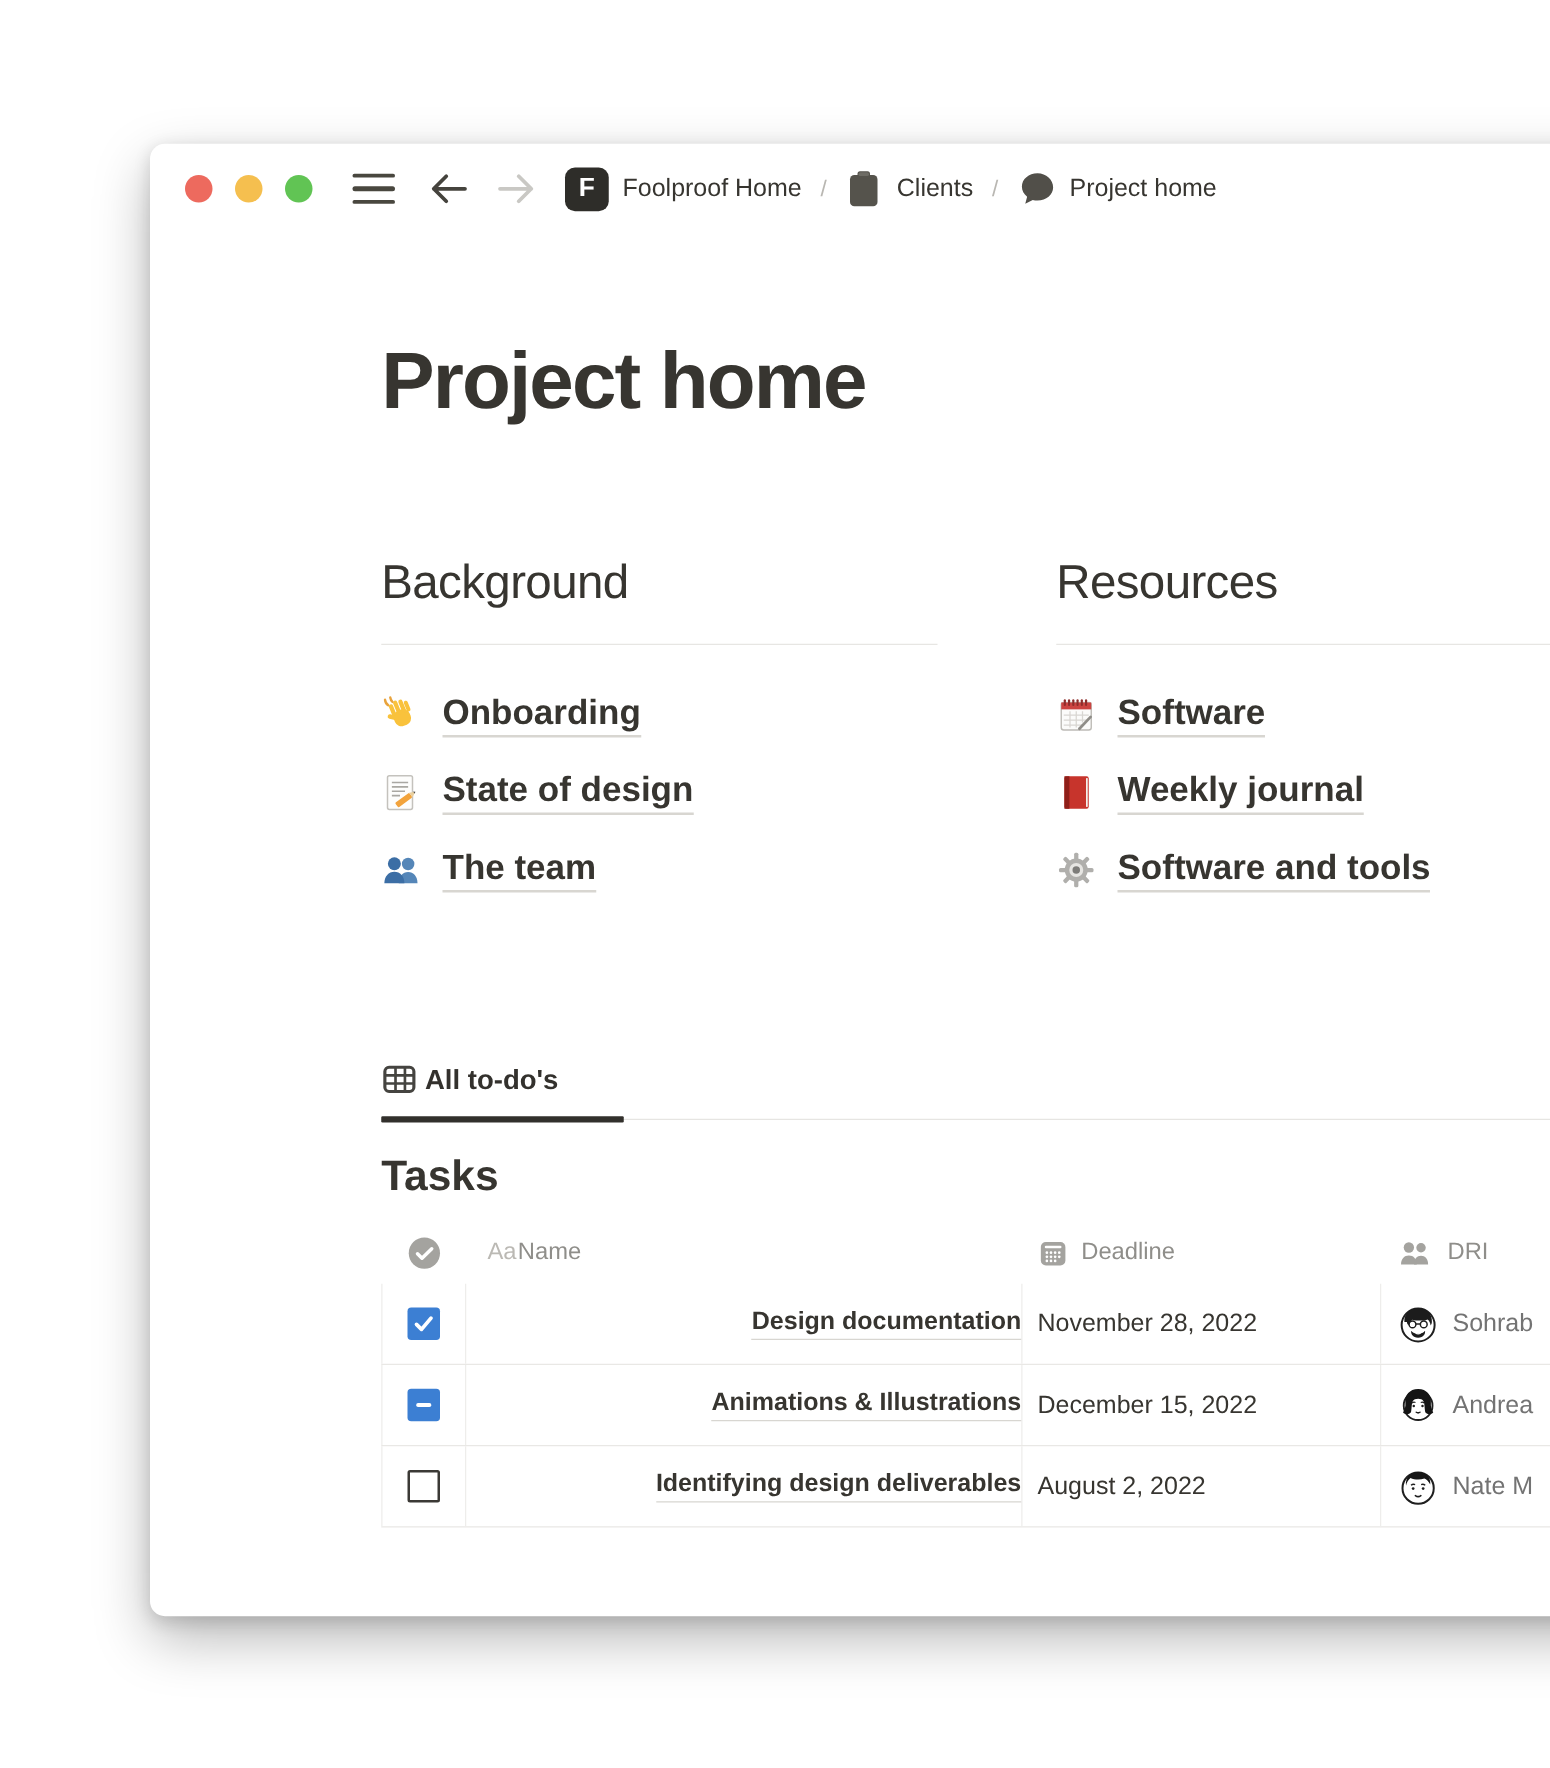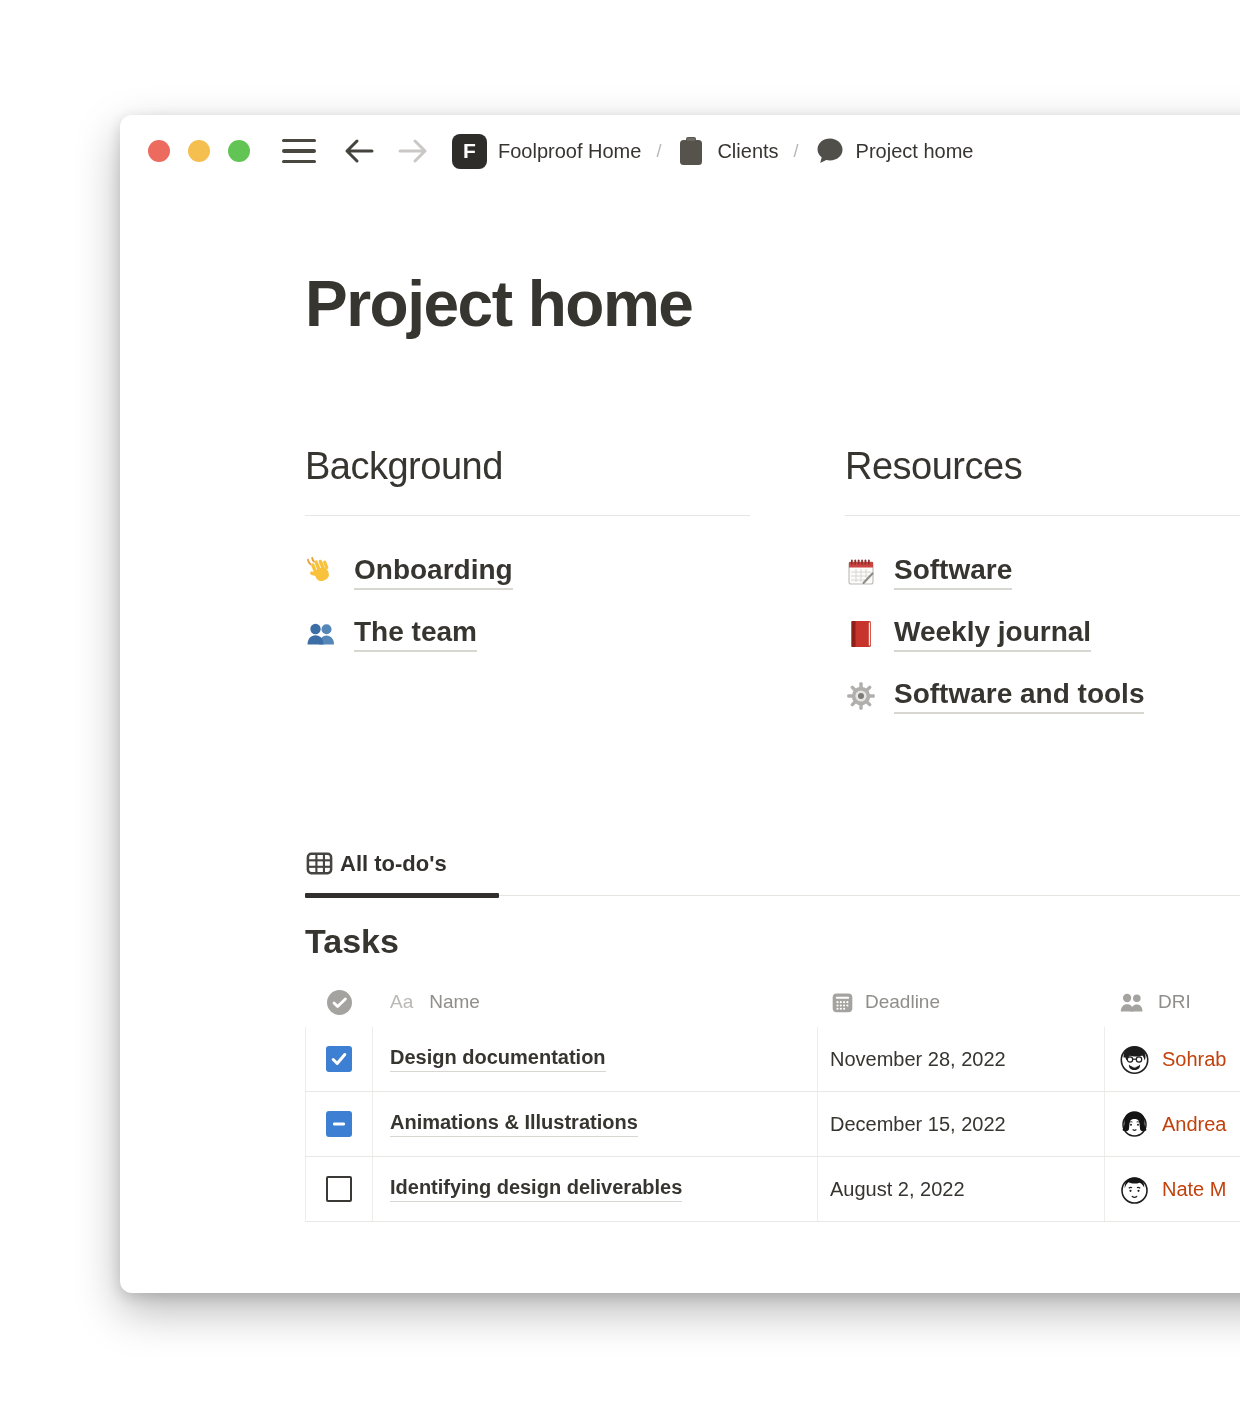--- a/index.html
+++ b/index.html
@@ -45,29 +45,29 @@
   .tab::after { content:""; position:absolute; left:0; right:0; bottom:-2.5px; height:4.5px; background:#32302c; border-radius:1px; }
 
   .db-title { margin-top:26px; font-size:34px; font-weight:700; }
   .table { margin-top:16px; }
   .trow { display:flex; align-items:center; }
   .thead { height:50px; color:#8f8e8a; font-size:19px; }
   .tbody-row { height:65px; border-bottom:1px solid #e9e8e5; font-size:20px; }
   .tbody-row:first-of-type { border-top:1px solid #e9e8e5; }
   .c-check { width:68px; flex:none; display:flex; align-items:center; justify-content:center; align-self:stretch; }
   .tbody-row .c-check { border-left:1px solid #eeedeb; border-right:1px solid #eeedeb; }
-  .c-name { width:445px; flex:none; padding-left:17px; display:flex; align-items:center; gap:16px; align-self:stretch; }
-  .tbody-row .c-name { border-right:1px solid #eeedeb; }
+  .c-name { width:445px; flex:none; padding-left:17px; display:flex; align-items:center; gap:1px; align-self:stretch; }
+  .tbody-row .c-name { border-right:1px solid #eeedeb;justify-content:flex-end; }
   .c-deadline { width:287px; flex:none; padding-left:12px; display:flex; align-items:center; gap:10px; align-self:stretch; }
   .tbody-row .c-deadline { border-right:1px solid #eeedeb; }
   .c-dri { width:300px; flex:none; padding-left:14px; display:flex; align-items:center; gap:12px; align-self:stretch; }
   .aa { color:#bbb9b4; font-size:19px; }
   .name-link { font-weight:700; color:#373530; border-bottom:1.5px solid #d8d6d1; padding-bottom:2.5px; cursor:pointer; }
   .date { color:#373530; }
-  .dri-name { color:#c2410c; white-space:nowrap; }
+  .dri-name { color:#737373; white-space:nowrap; }
 
   .checkbox { width:26px; height:26px; border-radius:3px; display:flex; align-items:center; justify-content:center; cursor:pointer;
     background:#3c7fd3; }
   .checkbox svg { display:none; }
   .checkbox[data-state="checked"] svg.ck { display:block; }
   .checkbox[data-state="indeterminate"] svg.mn { display:block; }
   .checkbox[data-state="unchecked"] { background:#fff; border:2.5px solid #3b3935; border-radius:2px; }
 
   .avatar { width:31px; height:31px; flex:none; }
 </style>
@@ -137,20 +137,37 @@
               <g transform="rotate(-22 16 18)" fill="#f9c23c">
                 <rect x="10" y="12" width="13.5" height="13" rx="5.5"></rect>
                 <rect x="10" y="5" width="3.4" height="11" rx="1.7"></rect>
                 <rect x="14.2" y="3.4" width="3.4" height="12" rx="1.7"></rect>
                 <rect x="18.4" y="4.4" width="3.4" height="11" rx="1.7"></rect>
                 <rect x="22.2" y="6.8" width="3.2" height="9" rx="1.6"></rect>
                 <rect x="5.8" y="13.5" width="9" height="3.6" rx="1.8" transform="rotate(36 10 15)"></rect>
               </g>
             </svg>
             <span class="pagelink">Onboarding</span>
+          </div>
+          <div class="linkrow">
+            <svg class="emoji" viewBox="0 0 32 32">
+              <rect x="5" y="2.5" width="20" height="27" rx="1.5" fill="#fdfdfc" stroke="#c4c2bd" stroke-width="1.2"></rect>
+              <g stroke="#a9a7a2" stroke-width="1.3">
+                <line x1="8.5" y1="8" x2="21.5" y2="8"></line>
+                  <line x1="8.5" y1="11.5" x2="21.5" y2="11.5"></line>
+                <line x1="8.5" y1="15" x2="19" y2="15"></line>
+                  <line x1="8.5" y1="18.5" x2="15" y2="18.5"></line>
+              </g>
+              <g transform="rotate(-36 19 21)">
+                <rect x="10.5" y="19" width="14" height="4.6" rx="1" fill="#f2a33c"></rect>
+                <path d="M24.5 19 L29 21.3 L24.5 23.6 Z" fill="#e9cf9e"></path>
+                <path d="M27.6 20.2 L29 21.3 L27.6 22.4 Z" fill="#4a4a48"></path>
+              </g>
+            </svg>
+            <span class="pagelink">State of design</span>
           </div>
           <div class="linkrow">
             <svg class="emoji" viewBox="0 0 32 32">
               <circle cx="21.5" cy="11.2" r="5" fill="#5586b8"></circle>
               <path d="M14 26.5c0-5.5 3.2-9 7.5-9s7.5 3.5 7.5 9z" fill="#5586b8"></path>
               <circle cx="10.5" cy="11" r="5.2" fill="#3c6ea5"></circle>
               <path d="M2.5 26.5c0-5.6 3.4-9.2 8-9.2s8 3.6 8 9.2z" fill="#3c6ea5"></path>
             </svg>
             <span class="pagelink">The team</span>
           </div>

